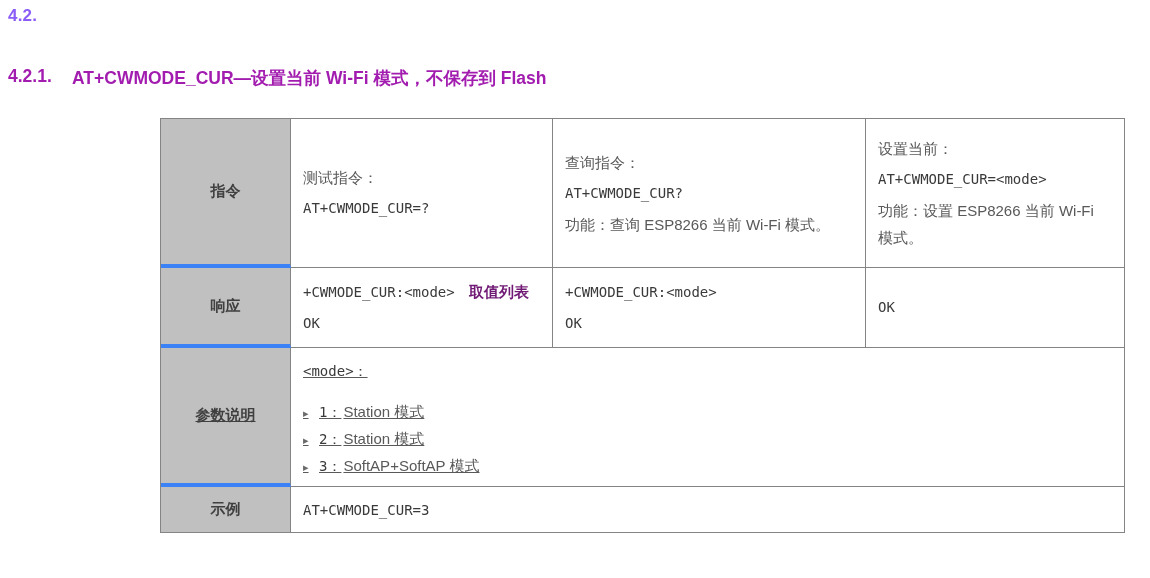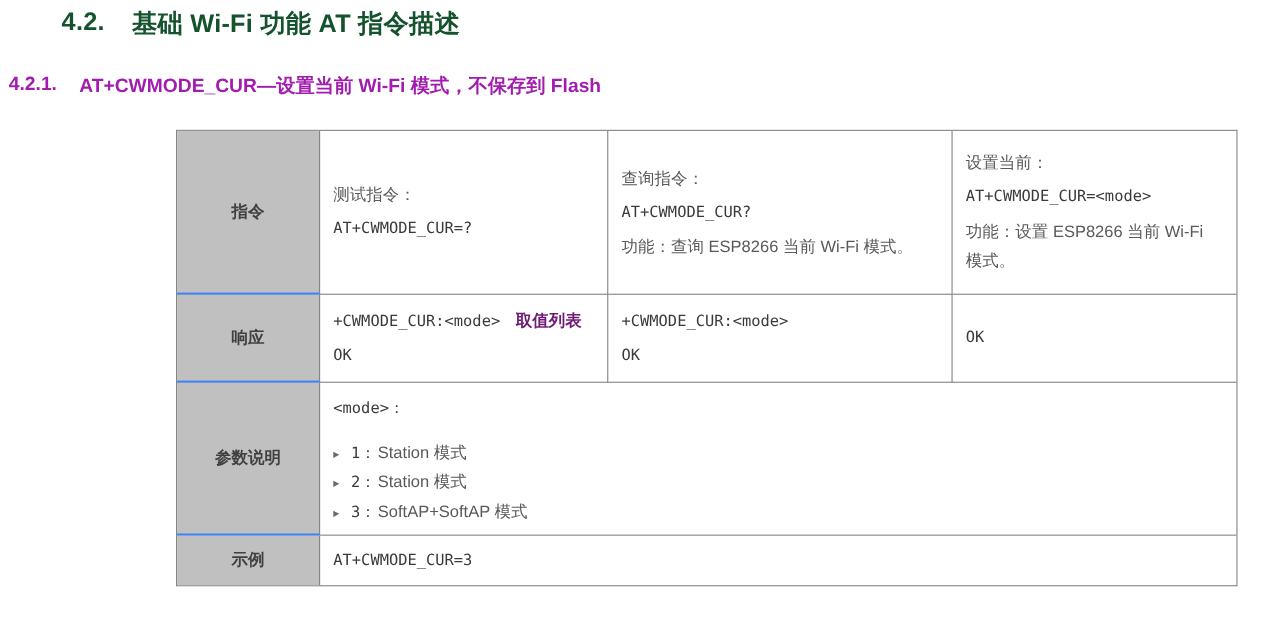--- a/index.html
+++ b/index.html
@@ -1,66 +1,65 @@
 <!DOCTYPE html>
 <html><head>
 <meta charset="utf-8">
 <style>
   * { margin: 0; padding: 0; box-sizing: border-box; }
   html, body { width: 1150px; height: 578px; background: #ffffff; overflow: hidden; }
   body { font-family: "Liberation Sans", sans-serif; position: relative; }
 
   
   .h1 { position: absolute; left: 8px; top: 6px; display: flex;
-        font-size: 23px; font-weight: bold; color: #14532d; letter-spacing: 0.2px; margin-left: 48px; }
+        font-size: 17px; font-weight: bold; color: #8b5cf6; letter-spacing: 0.2px; }
   .h1 .num { width: 64px; }
   .h2 { position: absolute; left: 8px; top: 66px; display: flex;
         font-size: 17.5px; font-weight: bold; color: #a21caf; }
   .h2 .num { width: 64px; }
 
   
   table.at { position: absolute; left: 160px; top: 118px; width: 963px;
              border: 1px solid #848484; border-spacing: 0; table-layout: fixed; }
   td { vertical-align: middle; font-size: 15px; color: #595959;
        border-right: 1px solid #848484; border-bottom: 1px solid #848484;
        padding: 6px 12px; overflow: hidden; }
   td:last-child { border-right: none; }
   tr:last-child td { border-bottom: none; }
 
   col.c-label { width: 130px; }
   col.c-test  { width: 262px; }
   col.c-query { width: 313px; }
   col.c-set   { width: 258px; }
 
   td.lbl { background: #c0c0c0; text-align: center; font-weight: bold;
-           color: #404040; border-bottom: 2px solid #3b82f6; padding: 0 4px; }
+           color: #404040; border-bottom: 4px solid #3b82f6; padding: 0 4px; }
   tr:last-child td.lbl { border-bottom: none; }
 
   tr.r-command    td { height: 149px; }
   tr.r-response   td { height: 78px; }
-  tr.r-parameters td { height: 133px; }
+  tr.r-parameters td { height: 133px; text-decoration: underline; }
   tr.r-note       td { height: 42px; }
   tr.r-example    td { height: 45px; }
 
   td p { line-height: 27px; margin: 4px 0; }
   .mono { font-family: "DejaVu Sans Mono", monospace; font-size: 14px; color: #3a3a3a; }
   .bold-zh { font-weight: bold; color: #701a75; margin-left: 10px; }
 
   
   .param-intro { margin-bottom: 14px; }
   .bullet-item { display: flex; align-items: baseline; line-height: 26px; color: #595959; }
   .bullet-glyph { font-size: 11px; color: #6a6a6a; width: 16px; flex: 0 0 16px; }
   .bullet-num { margin-right: 2px; }
 </style>
 </head>
 <body>
 
 <div class="h1">
   <span class="num">4.2.</span>
-  <span>基础 Wi-Fi 功能 AT 指令描述</span>
 </div>
 
 <div class="h2">
   <span class="num">4.2.1.</span>
   <span>AT+CWMODE_CUR—设置当前 Wi-Fi 模式，不保存到 Flash</span>
 </div>
 
 <table class="at">
   <colgroup>
     <col class="c-label">

